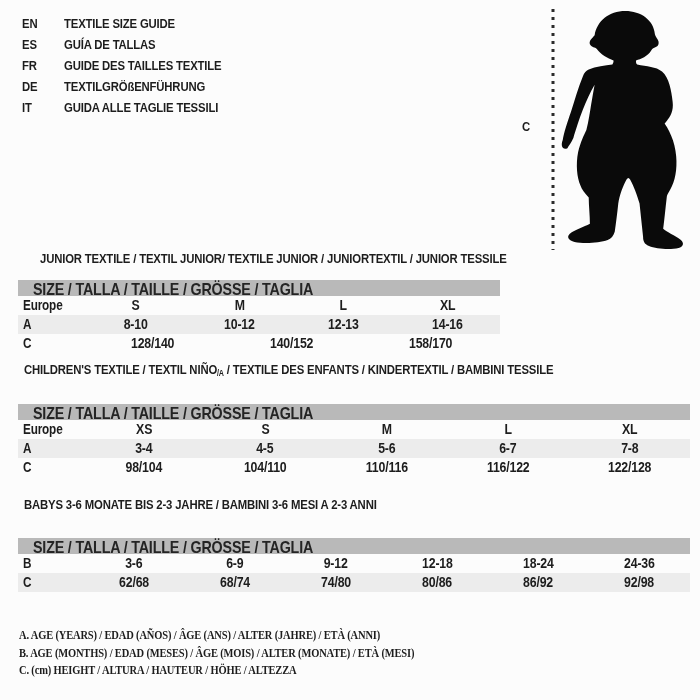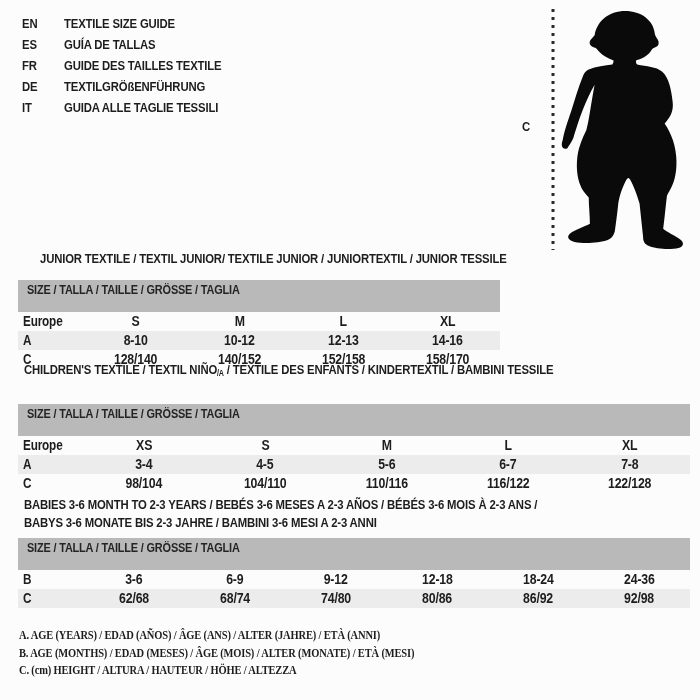--- a/index.html
+++ b/index.html
@@ -26,21 +26,21 @@
   #baby          { left:558px; top:8px; }
 
   
   .sec-title { font-size:13.5px; }
   #junior-title   { left:40px; top:251px; }
   #children-title { left:24px; top:362px; }
   #babies-title   { left:24px; top:496px; line-height:18px; }
   .sub { font-size:8.5px; vertical-align:-2px; }
 
   
-  .size-table .thead { height:32px; line-height:20px; background:#b9b9b9; padding-left:9px; font-size:13px; color:#242424; }
+  .size-table .thead { height:16px; line-height:20px; background:#b9b9b9; padding-left:15px; font-size:17px; color:#242424; }
   .size-table .trow  { display:flex; height:19px; line-height:19px; font-size:14px; }
   .size-table .trow.shaded { background:#ececec; }
   .size-table .lbl  { width:60px; padding-left:5px; }
   .size-table .cell { flex:1; text-align:center; }
   #junior-table   { left:18px; top:280px; width:482px; }
   #children-table { left:18px; top:404px; width:672px; }
   #babies-table   { left:18px; top:538px; width:672px; }
 
   
   #notes { left:19px; top:627px; font-size:12.5px; }
@@ -111,21 +111,20 @@
     <span class="lbl"><span class="cond">A</span></span>
     <span class="cell"><span class="cond-c">8-10</span></span>
     <span class="cell"><span class="cond-c">10-12</span></span>
     <span class="cell"><span class="cond-c">12-13</span></span>
     <span class="cell"><span class="cond-c">14-16</span></span>
   </div>
   <div class="trow">
     <span class="lbl"><span class="cond">C</span></span>
     <span class="cell"><span class="cond-c">128/140</span></span>
     <span class="cell"><span class="cond-c">140/152</span></span>
-    <span class="cell"><span class="cond-c">152/158</span></span>
     <span class="cell"><span class="cond-c">158/170</span></span>
   </div>
 </div>
 
 <div id="children-title" class="abs sec-title">
   <span class="cond"><span>CHILDREN'S TEXTILE / TEXTIL NIÑO</span><span class="sub">/A</span><span> / TEXTILE DES ENFANTS / KINDERTEXTIL / BAMBINI TESSILE</span></span>
 </div>
 <div id="children-table" class="abs size-table">
   <div class="thead"><span class="cond">SIZE / TALLA / TAILLE / GRÖSSE / TAGLIA</span></div>
   <div class="trow">
@@ -148,21 +147,20 @@
     <span class="lbl"><span class="cond">C</span></span>
     <span class="cell"><span class="cond-c">98/104</span></span>
     <span class="cell"><span class="cond-c">104/110</span></span>
     <span class="cell"><span class="cond-c">110/116</span></span>
     <span class="cell"><span class="cond-c">116/122</span></span>
     <span class="cell"><span class="cond-c">122/128</span></span>
   </div>
 </div>
 
 <div id="babies-title" class="abs sec-title">
-  <div><span class="cond">BABIES 3-6 MONTH TO 2-3 YEARS / BEBÉS 3-6 MESES A 2-3 AÑOS / BÉBÉS 3-6 MOIS À 2-3 ANS /</span></div>
   <div><span class="cond">BABYS 3-6 MONATE BIS 2-3 JAHRE / BAMBINI 3-6 MESI A 2-3 ANNI</span></div>
 </div>
 <div id="babies-table" class="abs size-table">
   <div class="thead"><span class="cond">SIZE / TALLA / TAILLE / GRÖSSE / TAGLIA</span></div>
   <div class="trow">
     <span class="lbl"><span class="cond">B</span></span>
     <span class="cell"><span class="cond-c">3-6</span></span>
     <span class="cell"><span class="cond-c">6-9</span></span>
     <span class="cell"><span class="cond-c">9-12</span></span>
     <span class="cell"><span class="cond-c">12-18</span></span>

